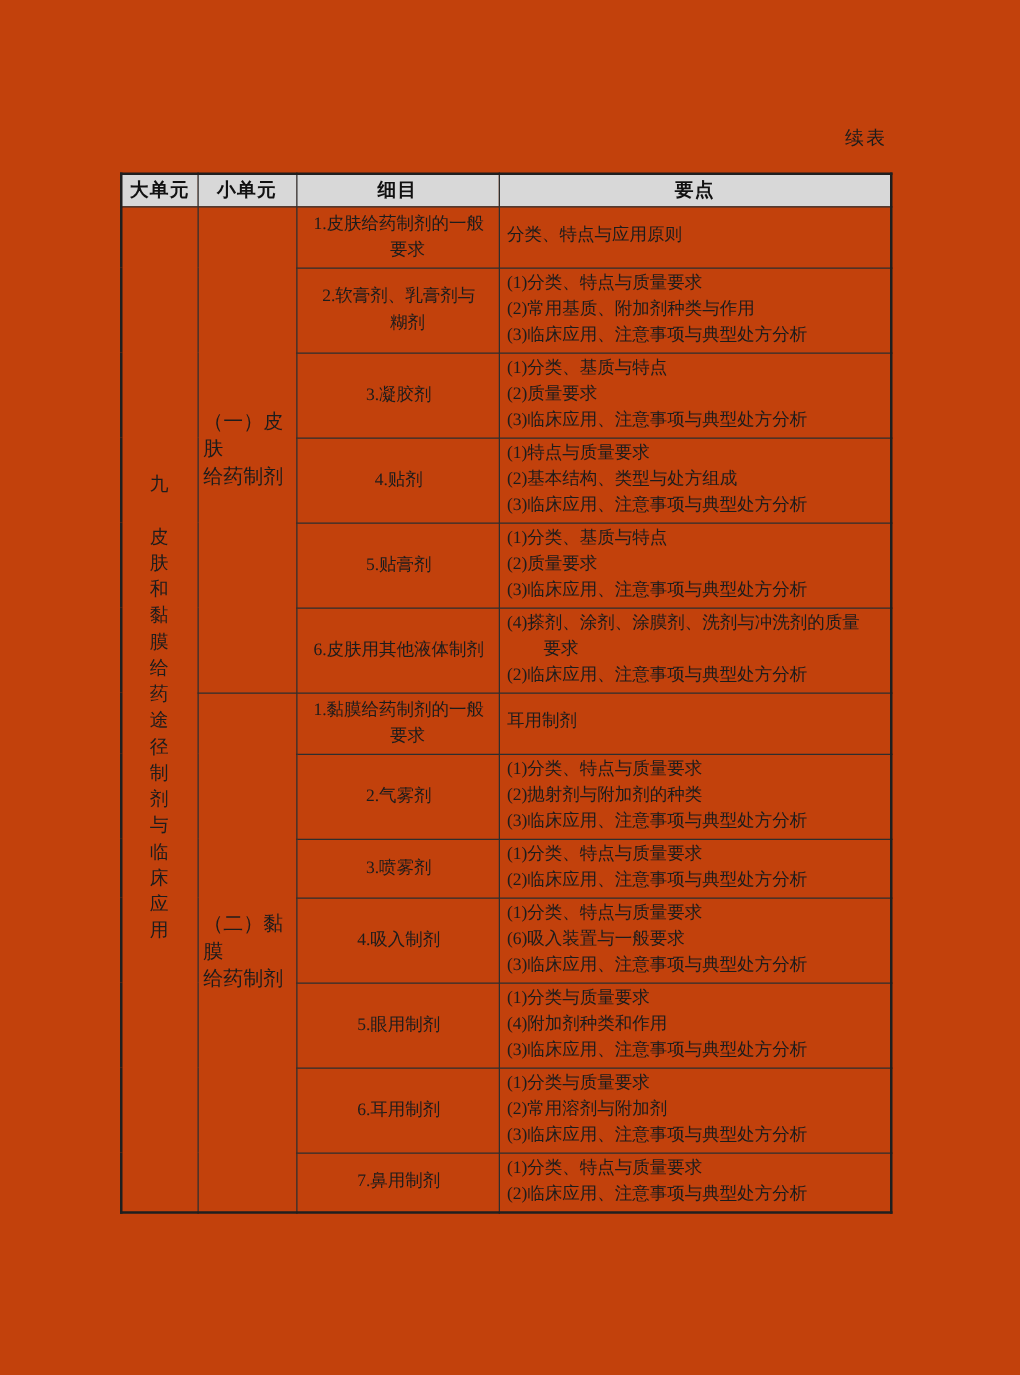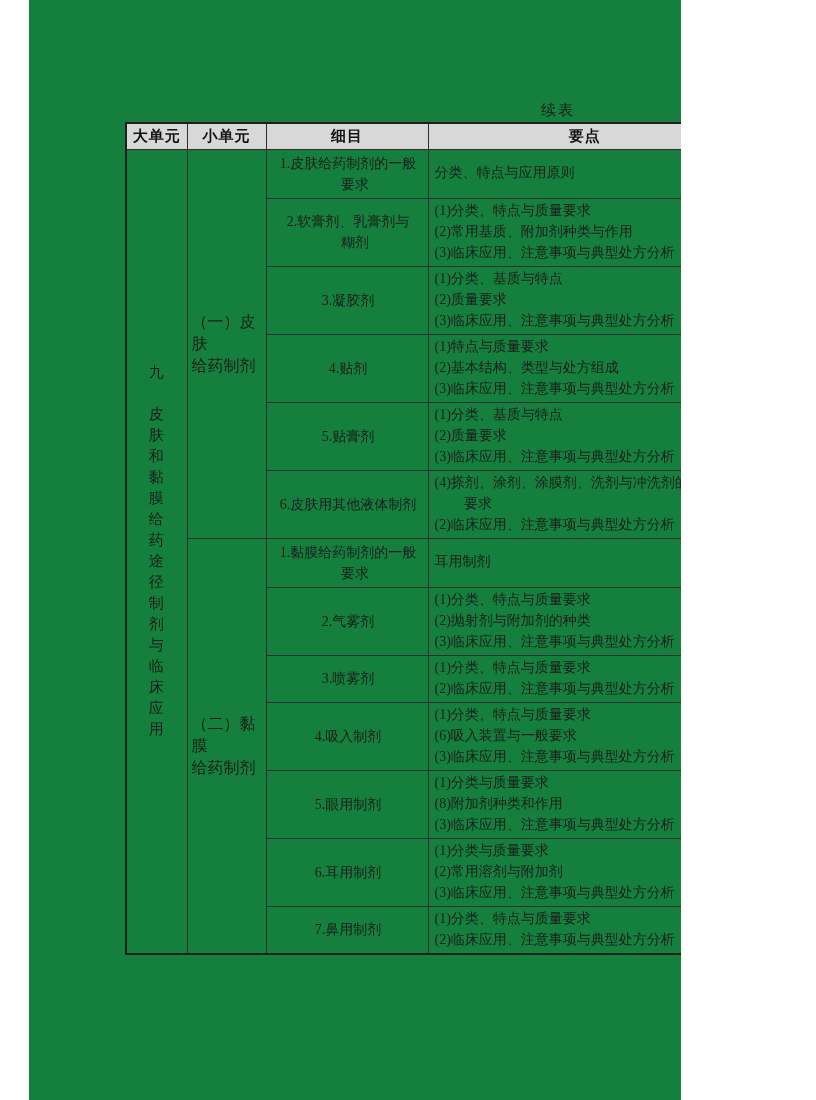--- a/index.html
+++ b/index.html
@@ -1,38 +1,37 @@
 <!DOCTYPE html>
 <html><head>
 <meta charset="utf-8">
 <style>
   * { box-sizing: border-box; }
   html, body { margin: 0; padding: 0; background: #ffffff; }
   .page {
     position: relative;
-    width: 652px;
+    width: 816px;
     height: 1100px;
-    background: #15803d;
+    background: #c2410c;
     overflow: hidden;
     font-family: "Liberation Serif", "DejaVu Serif", serif;
     color: #1c1c1c;
-    margin-left: 29px;
   }
   .continued {
     position: absolute;
     top: 101px;
     right: 106px;
     font-size: 15px;
     letter-spacing: 2px;
     color: #1c1c1c;
   }
   table.syllabus {
     position: absolute;
     left: 96px;
-    top: 122px;
+    top: 138px;
     width: 616px;
     border-collapse: collapse;
     table-layout: fixed;
     font-size: 14px;
     border: 2px solid #1f1f1f;
   }
   .syllabus th, .syllabus td {
     border: 1px solid #2e2e2e;
   }
   .syllabus th {
@@ -229,21 +228,21 @@
             <div class="point">(6)吸入装置与一般要求</div>
             <div class="point">(3)临床应用、注意事项与典型处方分析</div>
           </td>
         </tr>
         <tr>
           <td class="item-cell">
             <div class="item">5.眼用制剂</div>
           </td>
           <td class="points-cell">
             <div class="point">(1)分类与质量要求</div>
-            <div class="point">(8)附加剂种类和作用</div>
+            <div class="point">(4)附加剂种类和作用</div>
             <div class="point">(3)临床应用、注意事项与典型处方分析</div>
           </td>
         </tr>
         <tr>
           <td class="item-cell">
             <div class="item">6.耳用制剂</div>
           </td>
           <td class="points-cell">
             <div class="point">(1)分类与质量要求</div>
             <div class="point">(2)常用溶剂与附加剂</div>

